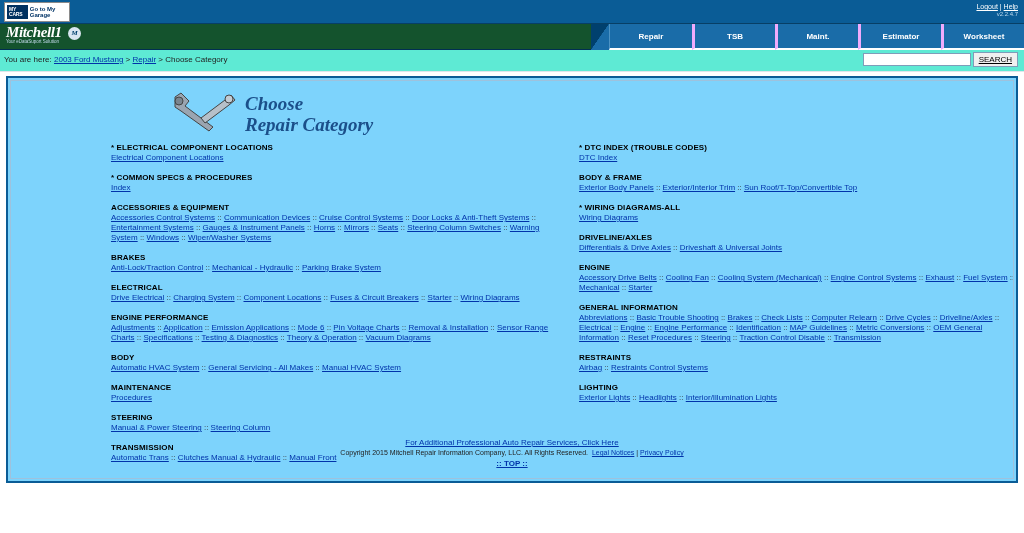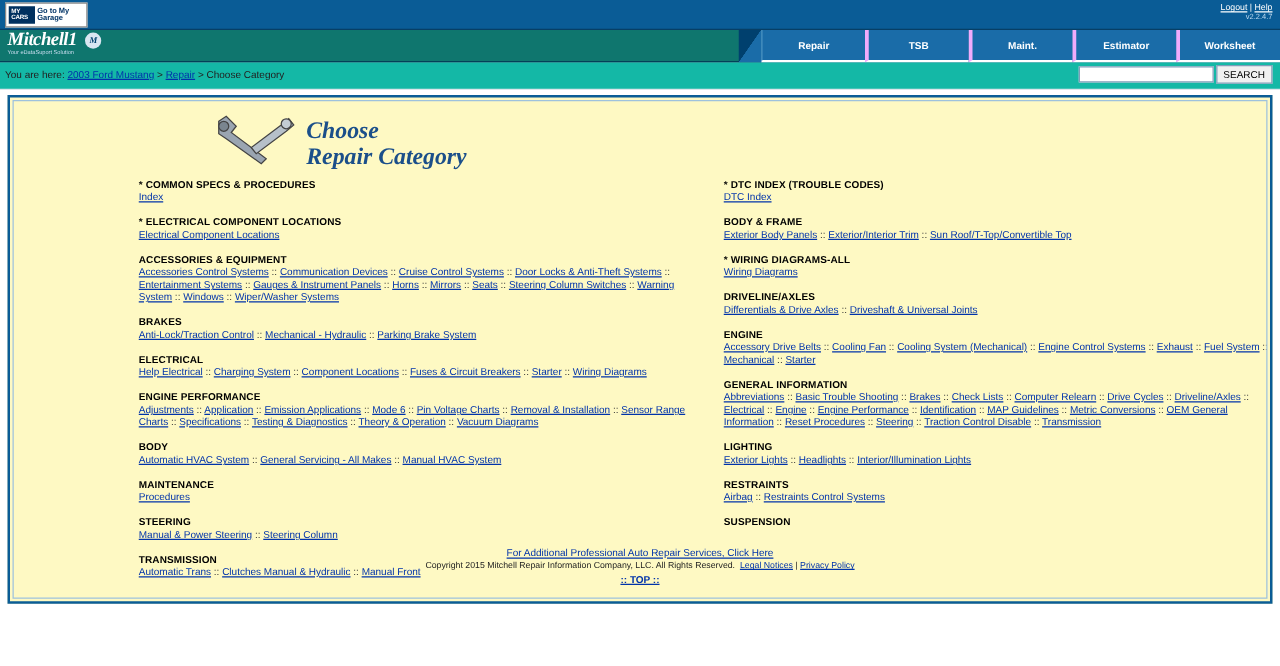--- a/index.html
+++ b/index.html
@@ -51,21 +51,21 @@
     font-size: 7px;
     line-height: 1.3;
   }
   .top-right a { color: #ffffff; text-decoration: underline; }
   .ver { color: #bcd9ef; font-size: 6px; }
 
   
   .brandrow {
     position: relative;
     height: 26px;
-    background: #0f766e;
+    background: #14532d;
     border-bottom: 1px solid #002f52;
   }
   .brand {
     position: absolute;
     left: 6px; top: 1px;
     color: #ffffff;
   }
   .brand .m1 {
     font-family: "Liberation Serif", serif;
     font-style: italic;
@@ -117,35 +117,36 @@
   .navtab.first { border-left: 1px solid #4d93c4; }
   .nav-slant {
     width: 18px;
     background: linear-gradient(to bottom right, #00406e 49%, #1a6ca8 50%);
   }
 
   
   .crumbrow {
     position: relative;
     height: 22px;
-    background: #14b8a6;
+    background: #5eead4;
     border-bottom: 1px solid #dfe6ec;
   }
   .crumbs {
     position: absolute;
     left: 4px; top: 5px;
     font-size: 8px;
     color: #222222;
   }
   .crumbs a { color: #0033aa; }
   .searchbox {
     position: absolute;
     right: 6px; top: 2px;
     display: flex;
     align-items: center;
+    text-decoration: underline;
   }
   .searchbox input[type=text] {
     width: 108px; height: 13px;
     border: 1px solid #7f9db9;
     font-size: 8px;
     padding: 0 2px;
   }
   .searchbtn {
     margin-left: 2px;
     height: 15px;
@@ -154,21 +155,21 @@
     background: #f0f0f0;
     border: 1px solid #7f9db9;
     cursor: pointer;
   }
 
   
   .panel {
     position: relative;
     margin: 4px 6px 0 6px;
     height: 407px;
-    background: #fef9c3;
+    background: #7dd3fc;
     border: 2px solid #0a5c96;
   }
   .panel-inner {
     position: absolute;
     inset: 2px;
     border: 1px solid #9ec2dd;
     overflow: hidden;
   }
 
   .titleblock {
@@ -302,38 +303,38 @@
       </span>
       <span class="title-text">
         <span>Choose</span><br>
         <span>Repair Category</span>
       </span>
     </div>
 
     <div class="cols">
       <div class="col left" id="col-left">
           <div class="group">
+            <h3>* ELECTRICAL COMPONENT LOCATIONS</h3>
+            <div class="links"><a href="#">Electrical Component Locations</a></div>
+          </div>
+          <div class="group">
             <h3>* COMMON SPECS &amp; PROCEDURES</h3>
             <div class="links"><a href="#">Index</a></div>
           </div>
           <div class="group">
-            <h3>* ELECTRICAL COMPONENT LOCATIONS</h3>
-            <div class="links"><a href="#">Electrical Component Locations</a></div>
-          </div>
-          <div class="group">
             <h3>ACCESSORIES &amp; EQUIPMENT</h3>
             <div class="links"><a href="#">Accessories Control Systems</a><span class="sep"> :: </span><a href="#">Communication Devices</a><span class="sep"> :: </span><a href="#">Cruise Control Systems</a><span class="sep"> :: </span><a href="#">Door Locks &amp; Anti-Theft Systems</a><span class="sep"> :: </span><a href="#">Entertainment Systems</a><span class="sep"> :: </span><a href="#">Gauges &amp; Instrument Panels</a><span class="sep"> :: </span><a href="#">Horns</a><span class="sep"> :: </span><a href="#">Mirrors</a><span class="sep"> :: </span><a href="#">Seats</a><span class="sep"> :: </span><a href="#">Steering Column Switches</a><span class="sep"> :: </span><a href="#">Warning System</a><span class="sep"> :: </span><a href="#">Windows</a><span class="sep"> :: </span><a href="#">Wiper/Washer Systems</a></div>
           </div>
           <div class="group">
             <h3>BRAKES</h3>
             <div class="links"><a href="#">Anti-Lock/Traction Control</a><span class="sep"> :: </span><a href="#">Mechanical - Hydraulic</a><span class="sep"> :: </span><a href="#">Parking Brake System</a></div>
           </div>
           <div class="group">
             <h3>ELECTRICAL</h3>
-            <div class="links"><a href="#">Help Electrical</a><span class="sep"> :: </span><a href="#">Charging System</a><span class="sep"> :: </span><a href="#">Component Locations</a><span class="sep"> :: </span><a href="#">Fuses &amp; Circuit Breakers</a><span class="sep"> :: </span><a href="#">Starter</a><span class="sep"> :: </span><a href="#">Wiring Diagrams</a></div>
+            <div class="links"><a href="#">Drive Electrical</a><span class="sep"> :: </span><a href="#">Charging System</a><span class="sep"> :: </span><a href="#">Component Locations</a><span class="sep"> :: </span><a href="#">Fuses &amp; Circuit Breakers</a><span class="sep"> :: </span><a href="#">Starter</a><span class="sep"> :: </span><a href="#">Wiring Diagrams</a></div>
           </div>
           <div class="group">
             <h3>ENGINE PERFORMANCE</h3>
             <div class="links"><a href="#">Adjustments</a><span class="sep"> :: </span><a href="#">Application</a><span class="sep"> :: </span><a href="#">Emission Applications</a><span class="sep"> :: </span><a href="#">Mode 6</a><span class="sep"> :: </span><a href="#">Pin Voltage Charts</a><span class="sep"> :: </span><a href="#">Removal &amp; Installation</a><span class="sep"> :: </span><a href="#">Sensor Range Charts</a><span class="sep"> :: </span><a href="#">Specifications</a><span class="sep"> :: </span><a href="#">Testing &amp; Diagnostics</a><span class="sep"> :: </span><a href="#">Theory &amp; Operation</a><span class="sep"> :: </span><a href="#">Vacuum Diagrams</a></div>
           </div>
           <div class="group">
             <h3>BODY</h3>
             <div class="links"><a href="#">Automatic HVAC System</a><span class="sep"> :: </span><a href="#">General Servicing - All Makes</a><span class="sep"> :: </span><a href="#">Manual HVAC System</a></div>
           </div>
           <div class="group">
@@ -368,29 +369,28 @@
           </div>
           <div class="group">
             <h3>ENGINE</h3>
             <div class="links"><a href="#">Accessory Drive Belts</a><span class="sep"> :: </span><a href="#">Cooling Fan</a><span class="sep"> :: </span><a href="#">Cooling System (Mechanical)</a><span class="sep"> :: </span><a href="#">Engine Control Systems</a><span class="sep"> :: </span><a href="#">Exhaust</a><span class="sep"> :: </span><a href="#">Fuel System</a><span class="sep"> :: </span><a href="#">Mechanical</a><span class="sep"> :: </span><a href="#">Starter</a></div>
           </div>
           <div class="group">
             <h3>GENERAL INFORMATION</h3>
             <div class="links"><a href="#">Abbreviations</a><span class="sep"> :: </span><a href="#">Basic Trouble Shooting</a><span class="sep"> :: </span><a href="#">Brakes</a><span class="sep"> :: </span><a href="#">Check Lists</a><span class="sep"> :: </span><a href="#">Computer Relearn</a><span class="sep"> :: </span><a href="#">Drive Cycles</a><span class="sep"> :: </span><a href="#">Driveline/Axles</a><span class="sep"> :: </span><a href="#">Electrical</a><span class="sep"> :: </span><a href="#">Engine</a><span class="sep"> :: </span><a href="#">Engine Performance</a><span class="sep"> :: </span><a href="#">Identification</a><span class="sep"> :: </span><a href="#">MAP Guidelines</a><span class="sep"> :: </span><a href="#">Metric Conversions</a><span class="sep"> :: </span><a href="#">OEM General Information</a><span class="sep"> :: </span><a href="#">Reset Procedures</a><span class="sep"> :: </span><a href="#">Steering</a><span class="sep"> :: </span><a href="#">Traction Control Disable</a><span class="sep"> :: </span><a href="#">Transmission</a></div>
           </div>
           <div class="group">
+            <h3>RESTRAINTS</h3>
+            <div class="links"><a href="#">Airbag</a><span class="sep"> :: </span><a href="#">Restraints Control Systems</a></div>
+          </div>
+          <div class="group">
             <h3>LIGHTING</h3>
             <div class="links"><a href="#">Exterior Lights</a><span class="sep"> :: </span><a href="#">Headlights</a><span class="sep"> :: </span><a href="#">Interior/Illumination Lights</a></div>
           </div>
           <div class="group">
-            <h3>RESTRAINTS</h3>
-            <div class="links"><a href="#">Airbag</a><span class="sep"> :: </span><a href="#">Restraints Control Systems</a></div>
-          </div>
-          <div class="group">
-            <h3>SUSPENSION</h3>
           </div>
         </div>
     </div>
 
     <div class="footer">
       <div class="prolink"><a href="#">For Additional Professional Auto Repair Services, Click Here</a></div>
       <div class="copy">
         <span>Copyright 2015 Mitchell Repair Information Company, LLC.  All Rights Reserved.</span>
         &nbsp;<a href="#">Legal Notices</a>
         <span>|</span>

